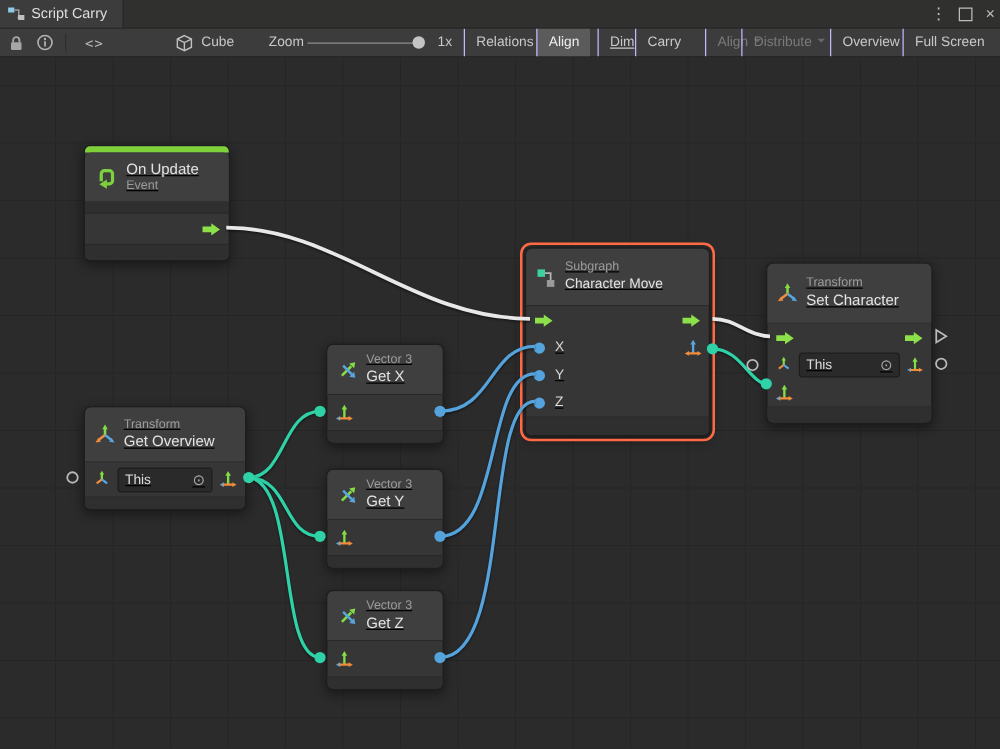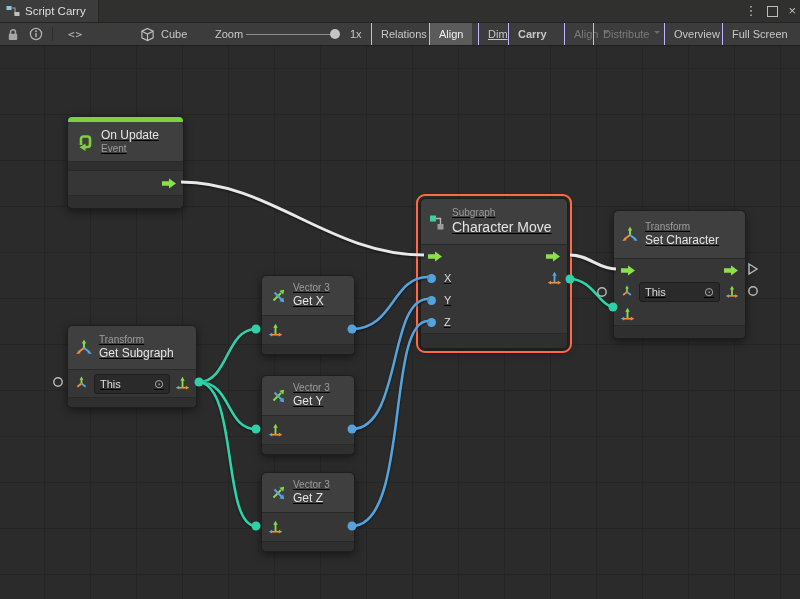--- a/index.html
+++ b/index.html
@@ -34,21 +34,21 @@
   .wire{filter:drop-shadow(0 1px 1px rgba(0,0,0,.55));}
   
   .node{position:absolute;z-index:2;background:#363636;border:1px solid #1e1e1e;border-radius:5px;
     box-shadow:0 3px 9px rgba(0,0,0,.45);box-sizing:border-box;text-decoration:underline;}
   .node.selected{outline:2px solid #ff6a45;outline-offset:2px;}
   .nheader{display:flex;align-items:center;gap:6px;padding:0 9px 0 7px;background:#3f3f3f;
     border-radius:5px 5px 0 0;border-bottom:1px solid #292929;box-sizing:border-box;}
   .nstack{display:flex;flex-direction:column;justify-content:center;line-height:1.25;}
   .ncat{font-size:10px;color:#9c9c9c;}
   .ntitle{font-size:12px;color:#e4e4e4;}
-  .ntitle.big{font-size:14px;}
+  .ntitle.big{font-size:11px;}
   .accent{height:5px;background:#7fd13b;border-radius:4px 4px 0 0;}
   .gapband{height:8px;background:#2f2f2f;border-bottom:1px solid #292929;}
   .prow{display:flex;align-items:center;position:relative;padding:0 6px;box-sizing:border-box;}
   .prow.spread{justify-content:space-between;}
   .prow.endr{justify-content:flex-end;}
   .nfooter{background:#2f2f2f;border-top:1px solid #292929;border-radius:0 0 5px 5px;}
   .pdot{width:9px;height:9px;border-radius:50%;flex:0 0 auto;}
   .plabel{font-size:11px;color:#dcdcdc;margin-left:8px;}
   .field{flex:1;display:flex;align-items:center;height:18px;background:#2a2a2a;border:1px solid #1d1d1d;
     border-radius:3px;padding:0 5px;margin:0 5px;color:#dddddd;font-size:11px;min-width:0;}
@@ -105,21 +105,21 @@
   </span>
 
   <span class="abs" style="left:215px;">Zoom</span>
   <span class="slider-track"></span>
   <span class="slider-knob"></span>
   <span class="abs" style="left:350px;">1x</span>
 
   <span class="abs tb-btn" style="left:371px;">Relations</span>
   <span class="abs tb-btn active" style="left:429px;">Align</span>
   <span class="abs tb-btn" style="left:478px;text-decoration:underline;">Dim</span>
-  <span class="abs tb-btn" style="left:508px;font-weight:bold;">Carry</span>
+  <span class="abs tb-btn" style="left:508px;">Carry</span>
   <span class="abs tb-btn disabled dd" style="left:564px;">Align</span>
   <span class="abs tb-btn disabled dd" style="left:593px;">Distribute</span>
   <span class="abs tb-btn" style="left:664px;">Overview</span>
   <span class="abs tb-btn" style="left:722px;">Full Screen</span>
 </div>
 
 <div class="canvas">
 
   <svg class="wires" width="800" height="555" viewBox="0 0 800 555">
 
@@ -183,21 +183,21 @@
           <line x1="9" y1="9" x2="9" y2="3.4" stroke="#84dd45" stroke-width="2"></line>
           <path d="M9 0.6 L11.2 4.4 H6.8 z" fill="#84dd45"></path>
           <line x1="9" y1="9" x2="4" y2="12.8" stroke="#f08c3a" stroke-width="2"></line>
           <path d="M1.4 14.9 L5.8 14.3 L3.6 11.4 z" fill="#f08c3a"></path>
           <line x1="9" y1="9" x2="14" y2="12.8" stroke="#57a6e0" stroke-width="2"></line>
           <path d="M16.6 14.9 L12.2 14.3 L14.4 11.4 z" fill="#57a6e0"></path>
         </svg>
       </span>
       <span class="nstack">
         <span class="ncat">Transform</span>
-        <span class="ntitle">Get Subgraph</span>
+        <span class="ntitle">Get Overview</span>
       </span>
     </div>
     <div class="prow" style="height:27px;">
       <span class="icon">
         <svg width="15" height="15" viewBox="0 0 18 18">
           <line x1="9" y1="9" x2="9" y2="3.4" stroke="#84dd45" stroke-width="2.2"></line>
           <path d="M9 0.6 L11.2 4.4 H6.8 z" fill="#84dd45"></path>
           <line x1="9" y1="9" x2="4" y2="12.8" stroke="#f08c3a" stroke-width="2.2"></line>
           <line x1="9" y1="9" x2="14" y2="12.8" stroke="#57a6e0" stroke-width="2.2"></line>
         </svg>

